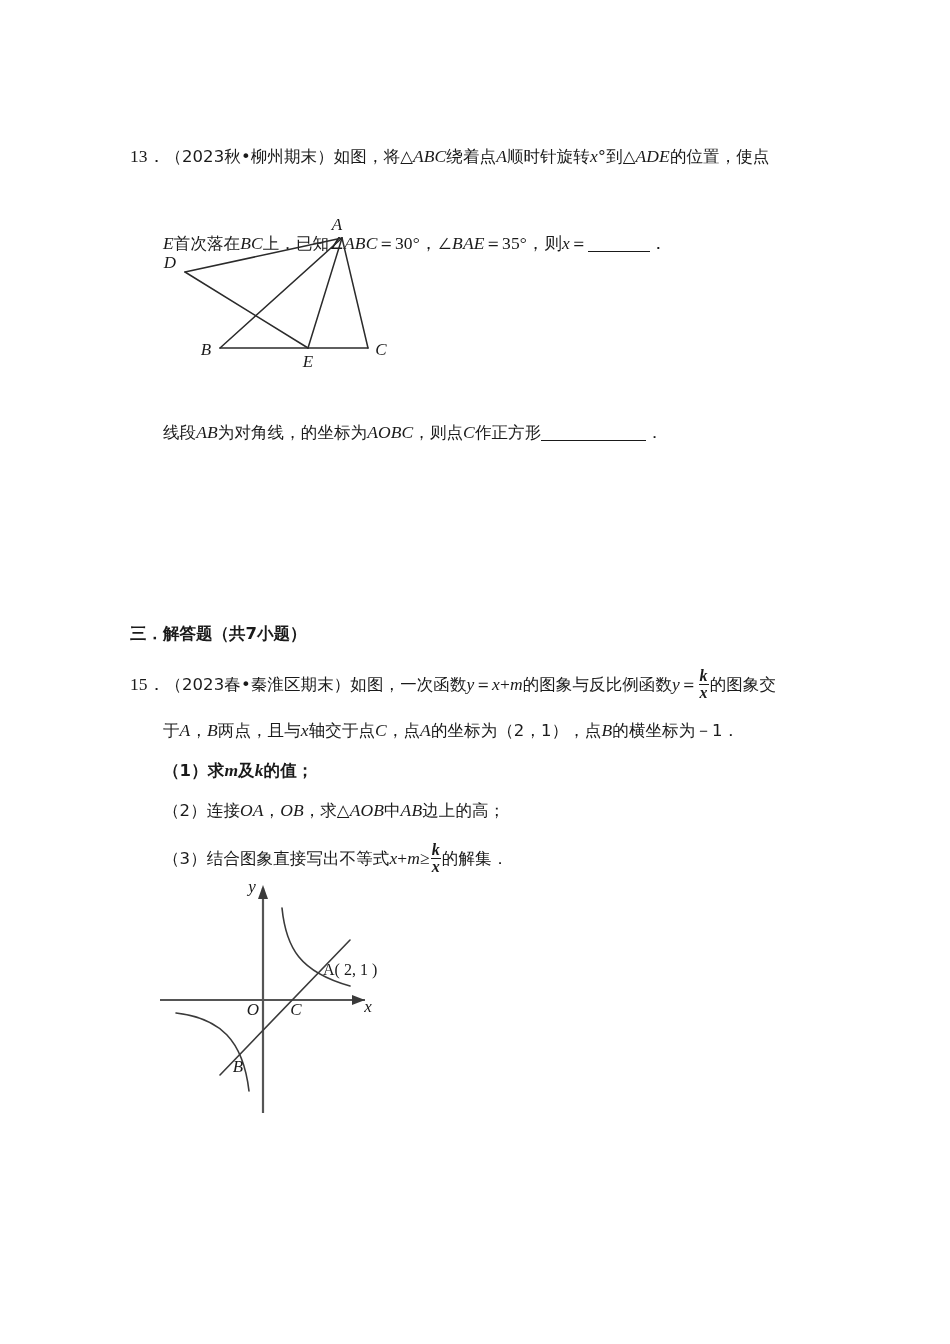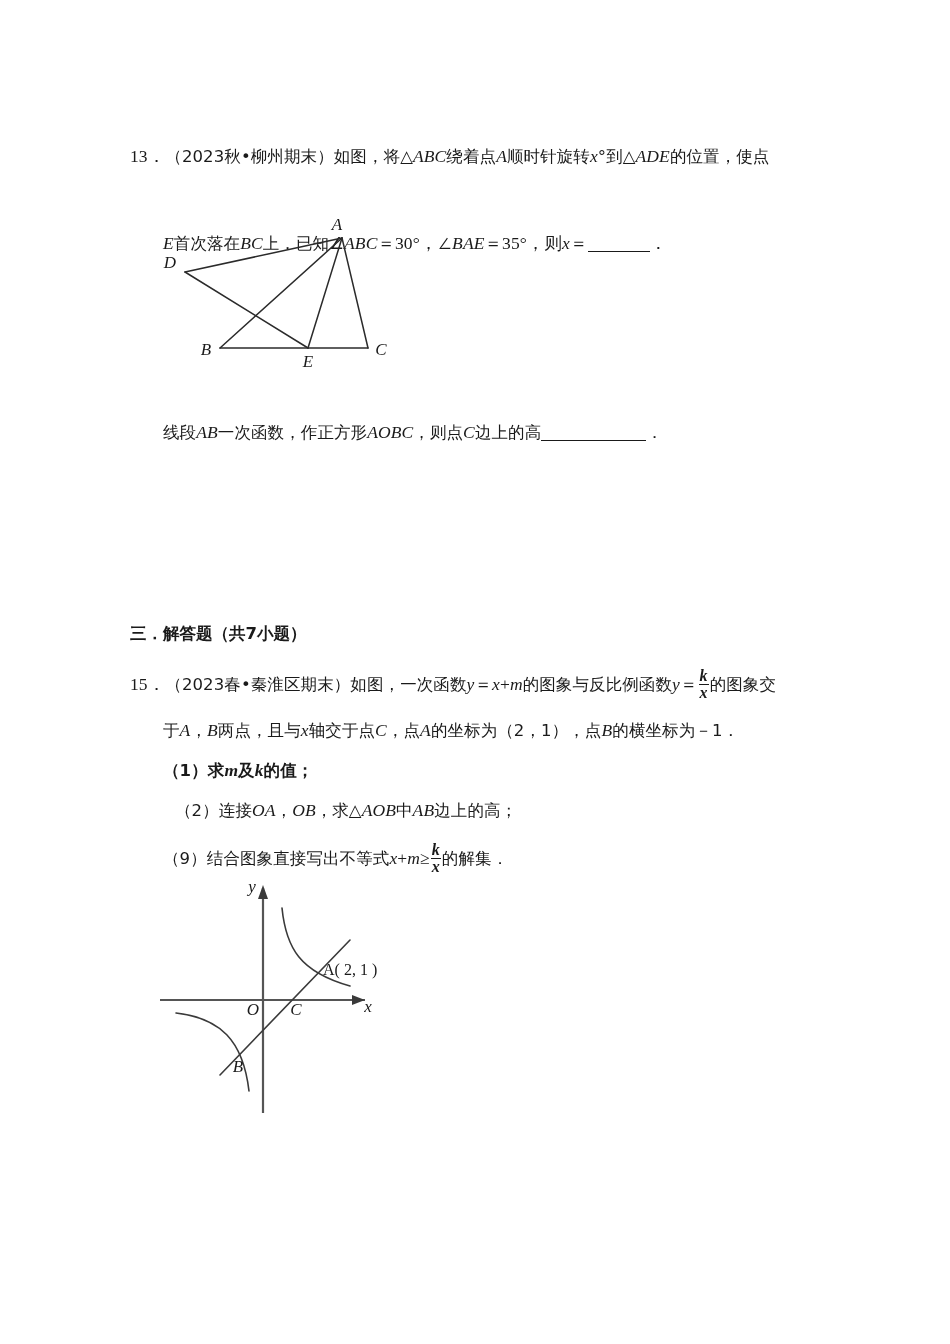--- a/index.html
+++ b/index.html
@@ -120,43 +120,43 @@
       <text class="lbl" x="187" y="15" text-anchor="middle">A</text>
       <text class="lbl" x="20" y="53" text-anchor="middle">D</text>
       <text class="lbl" x="56" y="140" text-anchor="middle">B</text>
       <text class="lbl" x="158" y="152" text-anchor="middle">E</text>
       <text class="lbl" x="231" y="140" text-anchor="middle">C</text>
     </svg>
   </div>
 
 
   <div class="block qline" style="left:163px; top:424px;">
-    <span class="cn">线段</span><span class="it">AB</span><span class="cn">一次函数，作正方形</span><span class="it">AOBC</span><span class="cn">，则点</span><span class="it">C</span><span class="cn">边上的高</span><span class="blank-u" style="width:105px; height:15px;"></span><span class="cn">．</span>
+    <span class="cn">线段</span><span class="it">AB</span><span class="cn">为对角线，的坐标为</span><span class="it">AOBC</span><span class="cn">，则点</span><span class="it">C</span><span class="cn">作正方形</span><span class="blank-u" style="width:105px; height:15px;"></span><span class="cn">．</span>
   </div>
 
   <div class="block sec-head" style="left:130px; top:623px;text-align:center;">三．解答题（共7小题）</div>
 
   <div class="block qline" style="left:130px; top:668px;">
     <span class="num">15</span><span class="num">．</span><span class="cn">（2023春•秦淮区期末）</span><span class="cn">如图，一次函数</span><span class="it">y</span><span class="num">＝</span><span class="it">x</span><span class="num">+</span><span class="it">m</span><span class="cn">的图象与反比例函数</span><span class="it">y</span><span class="num">＝</span><span class="frac"><span class="top">k</span><span class="bot">x</span></span><span class="cn">的图象交</span>
   </div>
 
   <div class="block qline" style="left:163px; top:722px;text-align:center;">
     <span class="cn">于</span><span class="it">A</span><span class="cn">，</span><span class="it">B</span><span class="cn">两点，且与</span><span class="it">x</span><span class="cn">轴交于点</span><span class="it">C</span><span class="cn">，点</span><span class="it">A</span><span class="cn">的坐标为（2，1），点</span><span class="it">B</span><span class="cn">的横坐标为－1．</span>
   </div>
 
   <div class="block qline" style="left:163px; top:762px;font-weight:bold;">
     <span class="cn">（1）求</span><span class="it">m</span><span class="cn">及</span><span class="it">k</span><span class="cn">的值；</span>
   </div>
 
-  <div class="block qline" style="left:163px; top:802px;margin-left:12px;">
+  <div class="block qline" style="left:163px; top:802px;">
     <span class="cn">（2）连接</span><span class="it">OA</span><span class="cn">，</span><span class="it">OB</span><span class="cn">，求△</span><span class="it">AOB</span><span class="cn">中</span><span class="it">AB</span><span class="cn">边上的高；</span>
   </div>
 
   <div class="block qline" style="left:163px; top:842px;">
-    <span class="cn">（9）结合图象直接写出不等式</span><span class="it">x</span><span class="num">+</span><span class="it">m</span><span class="num">≥</span><span class="frac"><span class="top">k</span><span class="bot">x</span></span><span class="cn">的解集．</span>
+    <span class="cn">（3）结合图象直接写出不等式</span><span class="it">x</span><span class="num">+</span><span class="it">m</span><span class="num">≥</span><span class="frac"><span class="top">k</span><span class="bot">x</span></span><span class="cn">的解集．</span>
   </div>
 
   <div class="fig" style="left:160px; top:870px;">
     <svg width="250" height="250" viewBox="0 0 250 250">
 
       <g stroke="#555555" stroke-width="2.2" fill="none">
         <line x1="0" y1="130" x2="205" y2="130"></line>
         <line x1="103" y1="243" x2="103" y2="18"></line>
       </g>
       <polygon points="205,130 192,125 192,135" fill="#3a3a3a"></polygon>

